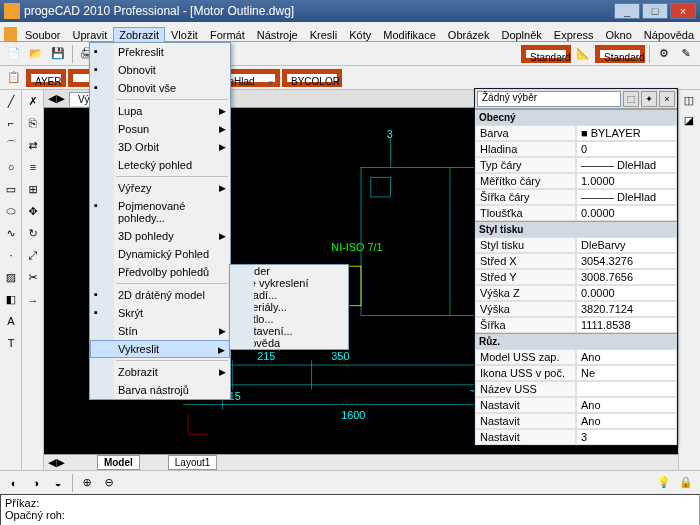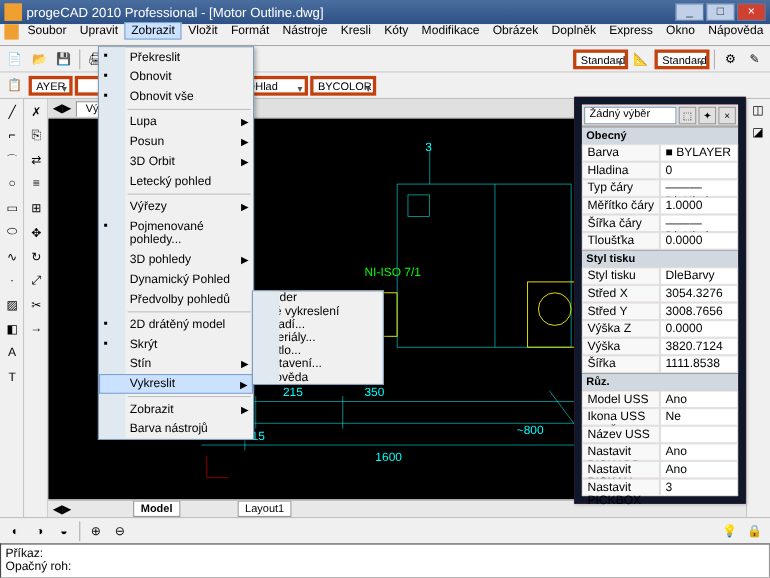--- a/index.html
+++ b/index.html
@@ -2,49 +2,49 @@
 <html><head>
 <meta charset="utf-8">
 <style>
 * { margin: 0; padding: 0; box-sizing: border-box; font-family: Tahoma, sans-serif; font-size: 11px; }
 body { width: 700px; height: 525px; background: #e8e8e8; overflow: hidden; position: relative; }
 .titlebar { height: 22px; background: linear-gradient(#4a6e9e, #2d5186); color: white; display: flex; align-items: center; padding: 0 4px; justify-content: flex-end; }
 .titlebar .icon { width: 16px; height: 16px; background: #f0a030; margin-right: 4px; }
 .titlebar .title { flex: 1; font-size: 12px; }
 .titlebar .winbtn { width: 26px; height: 16px; background: #c0d0e8; margin-left: 2px; text-align: center; line-height: 14px; color: #333; border: 1px solid #5a7aa8; }
 .titlebar .close { background: #d04030; color: white; }
-.menubar { height: 20px; background: #f0f0f0; border-bottom: 1px solid #a0a0a0; display: flex; align-items: flex-start; padding-left: 4px; }
+.menubar { height: 20px; background: #f0f0f0; border-bottom: 1px solid #a0a0a0; display: flex; align-items: flex-end; padding-left: 4px; }
 .menubar .mi { padding: 2px 6px; cursor: default; }
 .menubar .mi.open { background: #cae1ff; border: 1px solid #7da2ce; padding: 1px 5px; }
 .toolbar { height: 24px; background: #f0f0f0; border-bottom: 1px solid #c0c0c0; display: flex; align-items: center; padding: 0 4px; gap: 2px; }
 .tbtn { width: 20px; height: 20px; border: 1px solid transparent; display: inline-flex; align-items: center; justify-content: center; }
 .tsep { width: 1px; height: 18px; background: #b0b0b0; margin: 0 2px; }
-.tcombo { height: 18px; border: 3px solid #c2410c; background: white; padding: 0 14px 0 4px; position: relative; font-size: 10px; line-height: 16px; }
+.tcombo { height: 18px; border: 5px solid #c2410c; background: white; padding: 0 14px 0 4px; position: relative; font-size: 10px; line-height: 16px; }
 .tcombo::after { content: '▾'; position: absolute; right: 2px; top: 1px; color: #555; font-size: 9px; }
 .main { position: relative; height: 380px; display: flex; }
 .ltool { width: 22px; background: #f0f0f0; border-right: 1px solid #c0c0c0; display: flex; flex-direction: column; }
 .ltool .tbtn { width: 20px; height: 20px; margin: 1px; }
 .viewport { flex: 1; position: relative; background: #f0f0f0; }
 .tabbar { height: 18px; display: flex; align-items: center; background: #e0e0e0; border-bottom: 1px solid #999; }
 .tabbar .tab { padding: 1px 8px; background: white; border: 1px solid #999; border-bottom: none; font-size: 10px; }
 .canvas { position: absolute; top: 18px; left: 0; right: 0; bottom: 16px; background: #000; overflow: hidden; }
 .canvas svg { width: 100%; height: 100%; }
 .scrollh { position: absolute; bottom: 0; left: 0; right: 0; height: 16px; background: #e8e8e8; border-top: 1px solid #999; display: flex; align-items: center; }
-.scrollh .modeltab { padding: 1px 6px; background: white; border: 1px solid #999; font-size: 10px; margin-left: 52px; }
+.scrollh .modeltab { padding: 1px 6px; background: white; border: 1px solid #999; font-size: 10px; margin-left: 28px; }
 .rtool { width: 22px; background: #f0f0f0; border-left: 1px solid #c0c0c0; display: flex; flex-direction: column; }
 .dropdown { position: absolute; top: 42px; left: 89px; width: 142px; background: #f0f0f0; border: 1px solid #7f9db9; box-shadow: 2px 2px 4px rgba(0,0,0,0.3); z-index: 100; }
 .dropdown .iconcol { position: absolute; left: 0; top: 0; bottom: 0; width: 24px; background: #e0e8f0; }
 .dropdown .ditem { position: relative; padding: 3px 14px 3px 28px; cursor: default; }
 .dropdown .ditem.hl { background: #cae1ff; border: 1px solid #7da2ce; padding: 2px 27px 2px 27px; }
 .dropdown .ditem .arr { position: absolute; right: 4px; top: 4px; font-size: 9px; }
 .dropdown .ditem .dicon { position: absolute; left: 4px; top: 2px; width: 16px; height: 16px; }
 .dropdown .dsep { height: 1px; background: #c0c0c0; margin: 2px 2px 2px 26px; }
 .submenu { position: absolute; top: 264px; left: 229px; width: 120px; background: #f0f0f0; border: 1px solid #7f9db9; box-shadow: 2px 2px 4px rgba(0,0,0,0.3); z-index: 101; }
 .submenu .iconcol { position: absolute; left: 0; top: 0; bottom: 0; width: 24px; background: #e0e8f0; }
-.proppanel { position: absolute; right: 22px; top: 88px; width: 156px; background: #b91c1c; border: 7px solid #0f172a; z-index: 50; box-shadow: 1px 1px 3px rgba(0,0,0,0.2); }
+.proppanel { position: absolute; right: 22px; top: 88px; width: 204px; background: #14532d; border: 1px solid #0f172a; z-index: 50; box-shadow: 1px 1px 3px rgba(0,0,0,0.2); }
 .proppanel .phdr { height: 20px; background: #e0e0e0; border-bottom: 1px solid #a0a0a0; display: flex; align-items: center; padding: 0 2px; }
 .proppanel .phdr .pcombo { flex: 1; border: 1px solid #7f9db9; background: white; height: 16px; font-size: 10px; padding: 0 4px; }
 .proppanel .phdr .pbtn { width: 16px; height: 16px; border: 1px solid #999; margin-left: 2px; text-align: center; line-height: 14px; font-size: 9px; }
 .proppanel .psec { background: #d0d8e0; padding: 2px 4px; font-weight: bold; font-size: 10px; border-top: 1px solid #a0a0a0; }
 .proppanel .prow { display: flex; height: 16px; font-size: 10px; }
 .proppanel .prow .pk { width: 50%; padding: 1px 4px; border: 1px solid #e0e0e0; background: #f8f8f8; }
 .proppanel .prow .pv { width: 50%; padding: 1px 4px; border: 1px solid #e0e0e0; background: white; }
 .btoolbar { height: 24px; background: #f0f0f0; border-top: 1px solid #c0c0c0; display: flex; align-items: center; padding: 0 4px; gap: 2px; }
 .cmdarea { height: 50px; background: white; border: 1px inset #999; padding: 2px 4px; font-family: 'Courier New', monospace; font-size: 11px; overflow: hidden; }
 </style>

